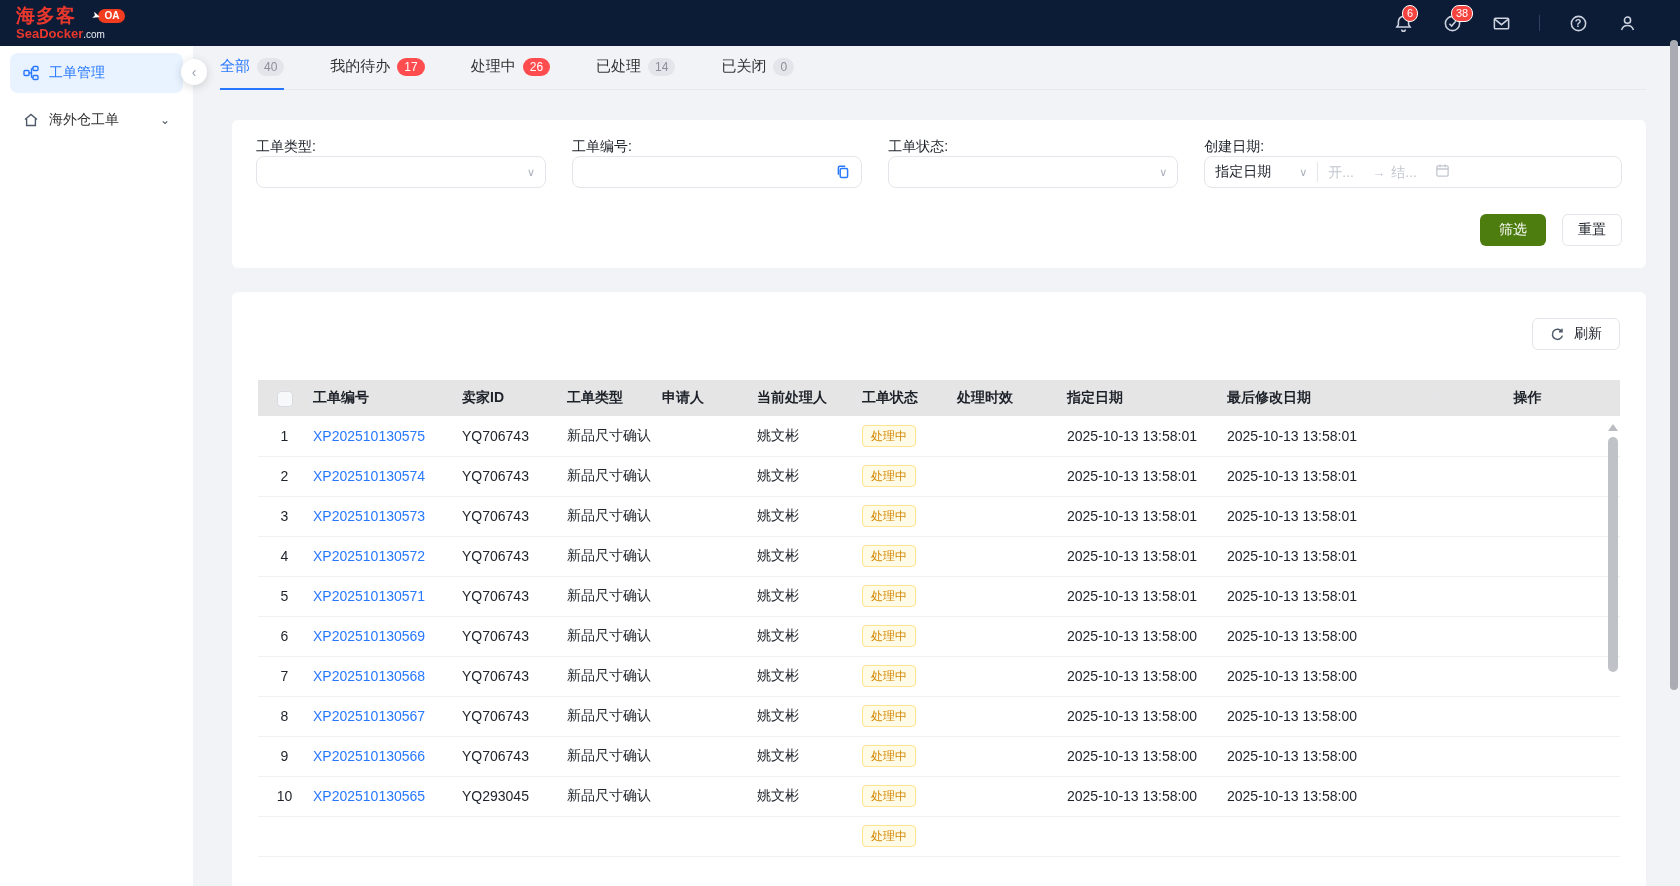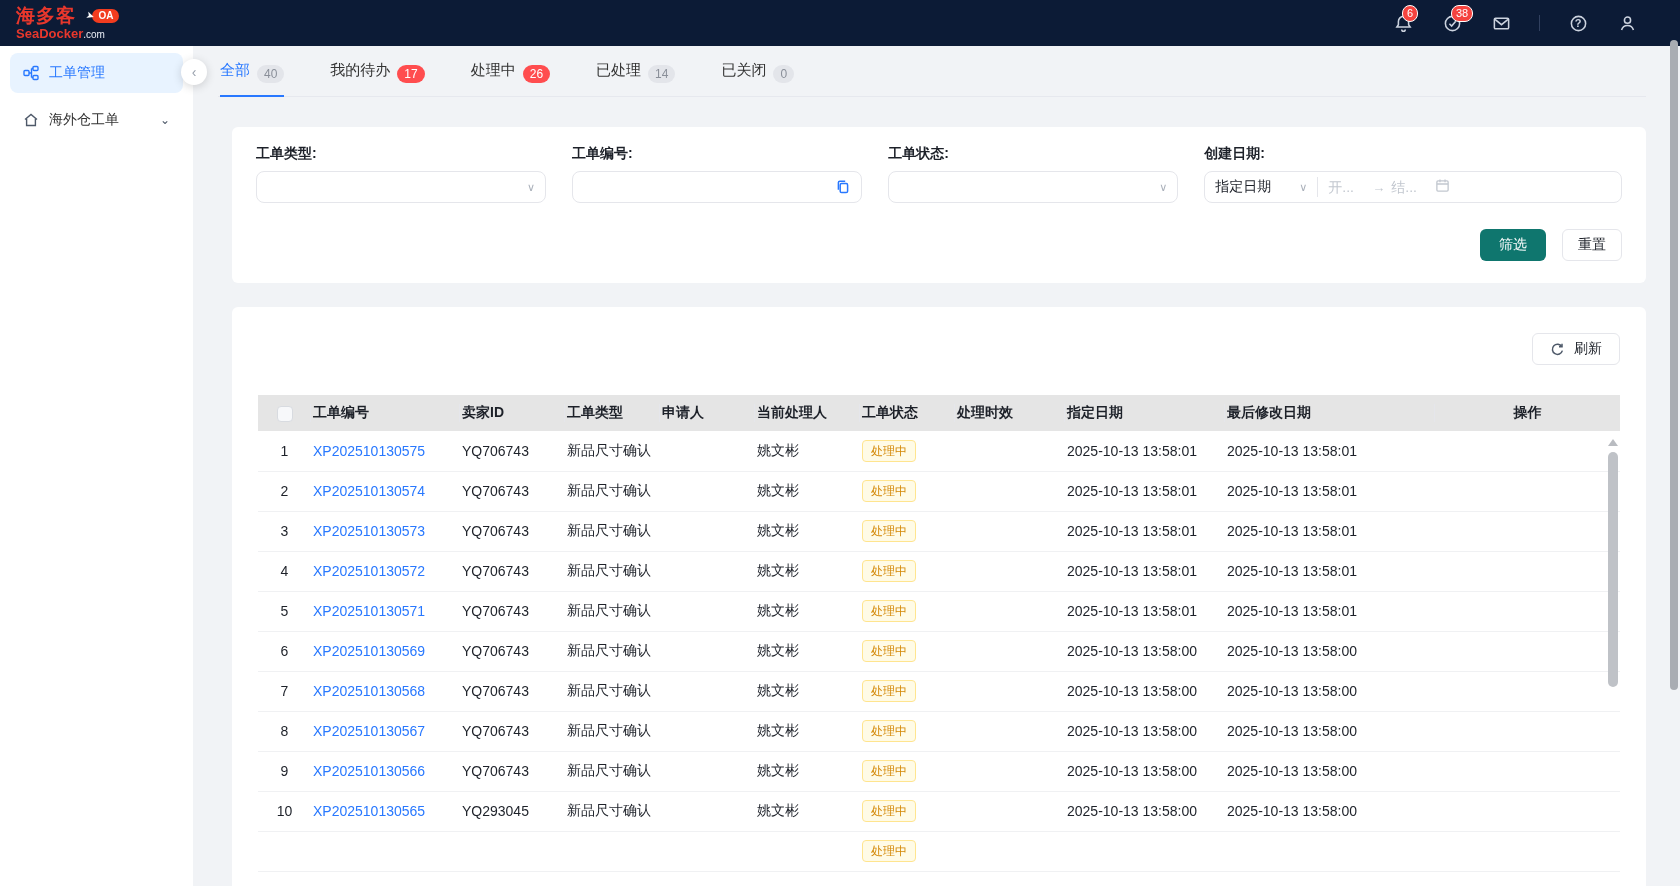--- a/index.html
+++ b/index.html
@@ -3,21 +3,21 @@
 <meta charset="utf-8">
 <style>
   * { margin:0; padding:0; box-sizing:border-box; }
   html,body { width:1680px; height:886px; overflow:hidden; background:#f1f3f6;
     font-family:"Liberation Sans","DejaVu Sans",sans-serif; font-size:14px; color:#1d2129; }
 
   
   .topbar { position:fixed; top:0; left:0; right:0; height:46px; background:#0c1b36;
     display:flex; align-items:stretch; z-index:30; }
   .logo { width:193px; display:flex; flex-direction:column; justify-content:center; padding-left:16px; }
-  .logo-row1 { display:flex; align-items:center; gap:8px; line-height:1; }
+  .logo-row1 { display:flex; align-items:center; gap:14px; line-height:1; }
   .logo-cn { color:#e8372c; font-size:19px; font-weight:900; letter-spacing:1px; }
   .logo-oa-wrap { display:flex; align-items:center; margin-left:2px; }
   .logo-cursor { color:#fff; font-size:10px; transform:rotate(18deg); margin-right:-2px; }
   .logo-oa { background:#f23c1f; color:#fff; font-size:10px; font-weight:700; border-radius:7px;
     padding:2px 6px; }
   .logo-row2 { line-height:1; margin-top:1px; }
   .logo-en { color:#e8372c; font-size:13px; font-weight:800;margin-top:37px; }
   .logo-tld { color:#e9edf5; font-size:10px; }
   .topnav { display:flex; align-items:stretch; }
   .nav-item { display:flex; align-items:center; gap:8px; padding:0 22px; color:#c6cdd9; cursor:pointer; }
@@ -45,49 +45,49 @@
     line-height:24px; text-align:center; z-index:40; cursor:pointer; }
 
   
   .main { margin-left:193px; padding:0 34px 0 25px; }
   .page-title { margin:18px 0 12px 16px; font-size:20px; font-weight:700; color:#17181a; }
   .tabs { display:flex; gap:46px; border-bottom:1px solid #e6e8ee; margin-top:10px; padding-left:2px; }
   .tab { display:flex; align-items:center; gap:7px; padding-bottom:12px; font-size:15px; color:#333;
     cursor:pointer; border-bottom:2px solid transparent; margin-bottom:-1px; }
   .tab.active { color:#2878ff; border-bottom-color:#2878ff; }
   .pill { min-width:18px; height:18px; line-height:18px; border-radius:9px; padding:0 7px;
-    font-size:12px; text-align:center;margin-top:8px; }
+    font-size:12px; text-align:center; }
   .pill.gray { background:#e3e5ea; color:#8a8f99; }
   .pill.red { background:#ff4d4f; color:#fff; }
 
   
   .card { background:#fff; border-radius:6px; margin-left:14px; }
   .filter-card { margin-top:30px; padding:18px 24px 22px; }
   .filter-grid { display:flex; gap:26px; }
   .field { flex:1; }
   .field.wide { flex:1.44; }
-  .field-label { display:block; font-weight:700; color:#1d2129; margin-bottom:8px; }
+  .field-label { display:block; font-weight:400; color:#1d2129; }
   .ctrl { height:32px; border:1px solid #e5e6eb; border-radius:8px; background:#fff; width:100%;
     display:flex; align-items:center; padding:0 10px; color:#1d2129; font-size:14px; }
   .ctrl input { border:none; outline:none; width:100%; font-size:14px; font-family:inherit;
     color:#1d2129; background:transparent; }
   .ctrl input::placeholder { color:#c2c7cf; }
   .chev { margin-left:auto; color:#aab0ba; font-size:11px; }
   .copy-btn { margin-left:auto; display:flex; cursor:pointer; }
   .copy-btn svg { width:16px; height:16px; stroke:#2878ff; fill:none; stroke-width:1.5; }
   .date-ctrl { padding:0; }
   .date-mode { display:flex; align-items:center; gap:18px; padding:0 10px; width:112px; flex:0 0 auto;justify-content:flex-end; }
   .date-sep { width:1px; height:20px; background:#e5e6eb; }
   .date-range { display:flex; align-items:center; gap:6px; padding:0 10px; flex:1; }
   .date-range input { width:38px; color:#c2c7cf; }
   .range-arrow { color:#c2c7cf; font-size:13px; }
   .cal-ico svg { width:15px; height:15px; stroke:#c2c7cf; fill:none; stroke-width:1.4; }
   .filter-actions { display:flex; justify-content:flex-end; gap:16px; margin-top:26px; }
   .btn { height:32px; border-radius:6px; font-size:14px; font-family:inherit; cursor:pointer; }
-  .btn-primary { background:#0f766e; color:#fff; border:none; padding:0 19px; }
+  .btn-primary { background:#4d7c0f; color:#fff; border:none; padding:0 19px; }
   .btn-plain { background:#fff; color:#1d2129; border:1px solid #e5e6eb; padding:0 15px; }
 
   
   .table-card { margin-top:24px; padding:26px 26px 0; height:600px; border-radius:6px 6px 0 0; }
   .refresh-row { display:flex; justify-content:flex-end; }
   .btn-refresh { display:flex; align-items:center; gap:9px; background:#fff; border:1px solid #e5e6eb;
     border-radius:6px; height:32px; padding:0 17px; font-size:14px; color:#1d2129; cursor:pointer; }
   .btn-refresh svg { width:15px; height:15px; stroke:#4e5969; fill:none; stroke-width:1.6; }
   .table-wrap { margin-top:30px; position:relative; }
   table { width:100%; border-collapse:collapse; table-layout:fixed; }

